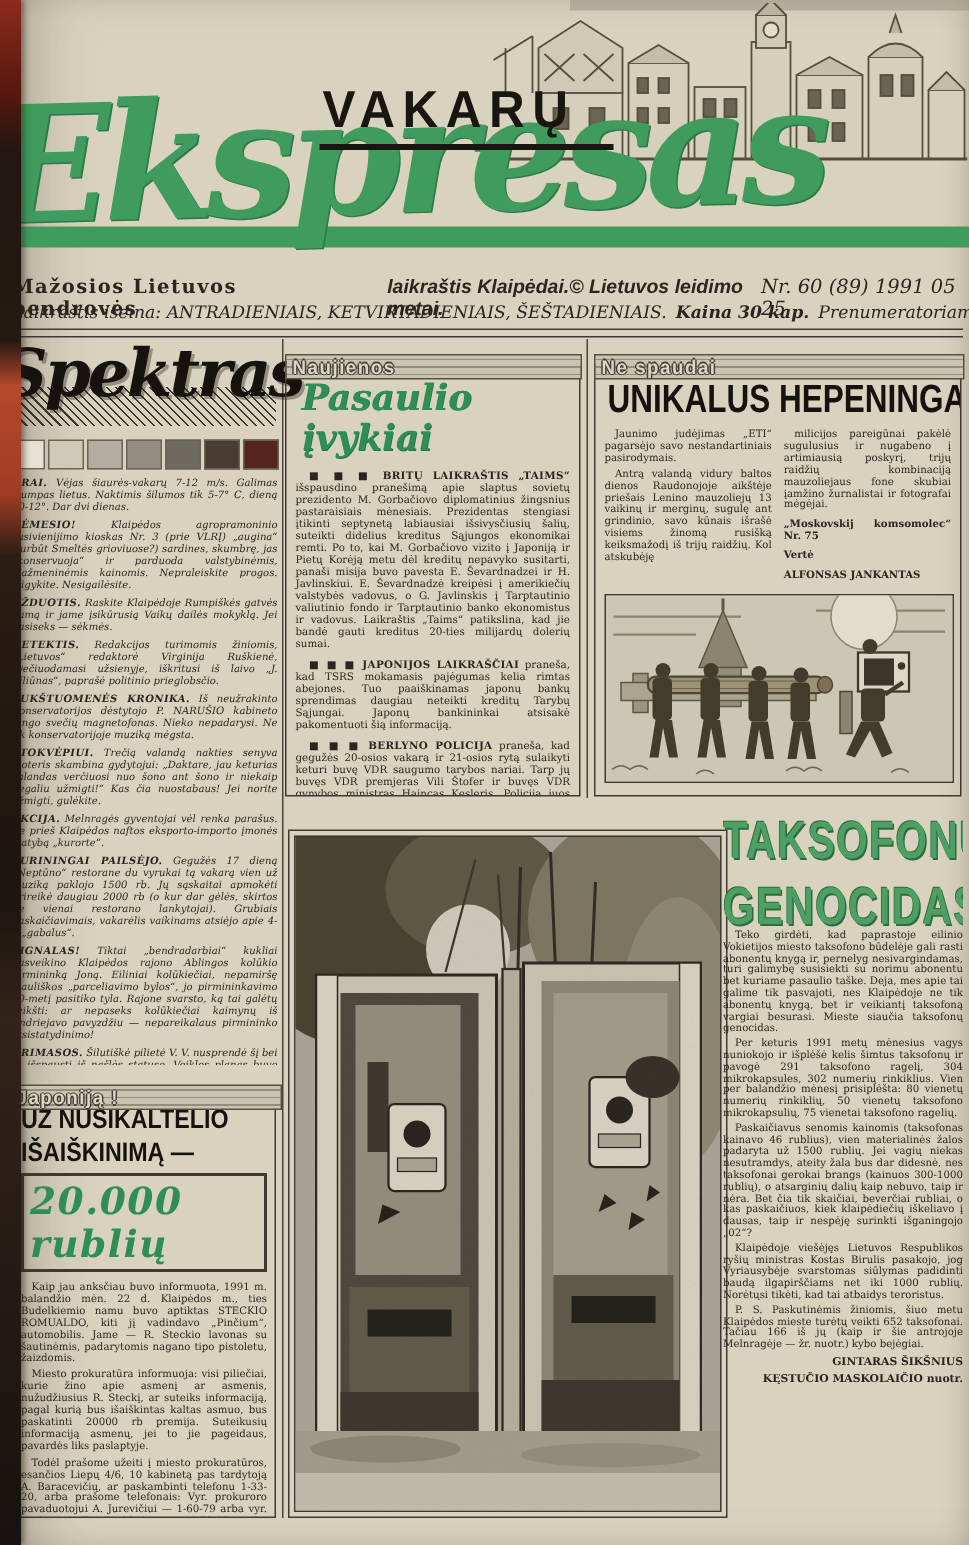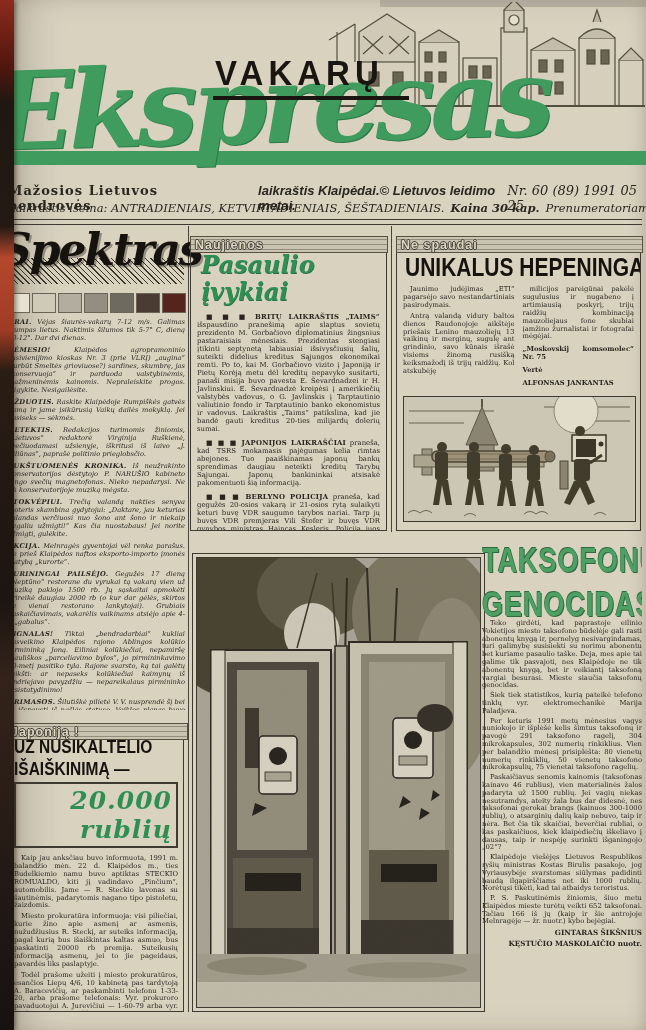--- a/index.html
+++ b/index.html
@@ -47,21 +47,21 @@
     text-shadow:2px 2px 0 rgba(22,19,15,.35);}
   .spectrum{left:6px;top:293px;width:180px;height:20px;display:flex;gap:2px;}
   .spectrum div{flex:1;border:1px solid #6a6456;}
   .briefs{left:8px;top:318px;width:177px;height:392px;overflow:hidden;}
   .brief{font-size:6.7px;line-height:8px;text-align:justify;font-style:italic;margin:0 0 4px 0;}
   .brief b{font-style:italic;letter-spacing:.3px;}
   .attn{left:6px;top:711px;width:180px;}
   .reward-box{left:8px;top:729px;width:176px;height:283px;border:1px solid #3f3a31;padding:4px 5px;box-sizing:border-box;overflow:hidden;}
   .reward-head{font-family:"Liberation Sans",sans-serif;font-weight:bold;font-size:15.5px;line-height:19px;
     color:#16130f;transform:scaleY(1.15);transform-origin:top left;margin:2px 0 8px 0;}
-  .amount-box{border:2px solid #3f3a31;padding:2px 4px;margin:0 0 7px 0;text-align:right;}
+  .amount-box{border:2px solid #3f3a31;padding:2px 4px;margin:0 0 7px 0;text-align:left;}
   .amount-box span{font-family:"DejaVu Serif",serif;font-style:italic;font-weight:bold;font-size:25px;color:#2f8f52;letter-spacing:1px;}
   .reward-box p{font-size:6.8px;line-height:7.9px;text-align:justify;margin:0 0 3px 0;text-indent:7px;}
   
   .news-box{left:190px;top:243px;width:197px;height:288px;border:1px solid #3f3a31;padding:5px 6px;box-sizing:border-box;overflow:hidden;}
   .news-title{font-family:"DejaVu Serif",serif;font-style:italic;font-weight:bold;font-size:24px;
     line-height:27px;color:#2f8f52;margin:2px 0 8px 4px;text-shadow:.5px .5px 0 #27734a;}
   .news-item{font-size:6.9px;line-height:8px;text-align:justify;margin:0 0 6px 0;text-indent:9px;}
   .news-item b{letter-spacing:.2px;}
   .photo-box{left:196px;top:557px;width:283px;height:449px;border:1px solid #3f3a31;outline:1px solid #3f3a31;outline-offset:3px;background:#b5afa0;}
   
@@ -316,21 +316,20 @@
       <path d="M4 116 q6 -5 12 0 q6 -5 12 0 M60 119 q6 -5 12 0 M120 117 q6 -5 12 0 q6 -5 12 0 M190 118 q6 -5 12 0" stroke="#6d6753" fill="none"></path>
     </svg>
   </div>
 
   <div class="abs takso">
     <div class="takso-title">
       <div>TAKSOFONŲ</div>
       <div>GENOCIDAS</div>
     </div>
     <p>Teko girdėti, kad paprastoje eilinio Vokietijos miesto taksofono būdelėje gali rasti abonentų knygą ir, pernelyg nesivargindamas, turi galimybę susisiekti su norimu abonentu bet kuriame pasaulio taške. Deja, mes apie tai galime tik pasvajoti, nes Klaipėdoje ne tik abonentų knygą, bet ir veikiantį taksofoną vargiai besurasi. Mieste siaučia taksofonų genocidas.</p>
-    <p>Šiek tiek statistikos, kurią pateikė telefono tinklų vyr. elektromechanikė Marija Paladjeva.</p>
     <p>Per keturis 1991 metų mėnesius vagys nuniokojo ir išplėšė kelis šimtus taksofonų ir pavogė 291 taksofono ragelį, 304 mikrokapsules, 302 numerių rinkiklius. Vien per balandžio mėnesį prisiplėšta: 80 vienetų numerių rinkiklių, 50 vienetų taksofono mikrokapsulių, 75 vienetai taksofono ragelių.</p>
     <p>Paskaičiavus senomis kainomis (taksofonas kainavo 46 rublius), vien materialinės žalos padaryta už 1500 rublių. Jei vagių niekas nesutramdys, ateity žala bus dar didesnė, nes taksofonai gerokai brangs (kainuos 300-1000 rublių), o atsarginių dalių kaip nebuvo, taip ir nėra. Bet čia tik skaičiai, beverčiai rubliai, o kas paskaičiuos, kiek klaipėdiečių iškeliavo į dausas, taip ir nespėję surinkti išganingojo „02“?</p>
     <p>Klaipėdoje viešėjęs Lietuvos Respublikos ryšių ministras Kostas Birulis pasakojo, jog Vyriausybėje svarstomas siūlymas padidinti baudą ilgapirščiams net iki 1000 rublių. Norėtųsi tikėti, kad tai atbaidys teroristus.</p>
     <p>P. S. Paskutinėmis žiniomis, šiuo metu Klaipėdos mieste turėtų veikti 652 taksofonai. Tačiau 166 iš jų (kaip ir šie antrojoje Melnragėje — žr. nuotr.) kybo bejėgiai.</p>
     <p class="by">GINTARAS ŠIKŠNIUS</p>
     <p class="by">KĘSTUČIO MASKOLAIČIO nuotr.</p>
   </div>
 
   <div class="abs spine"></div>
 </div>

